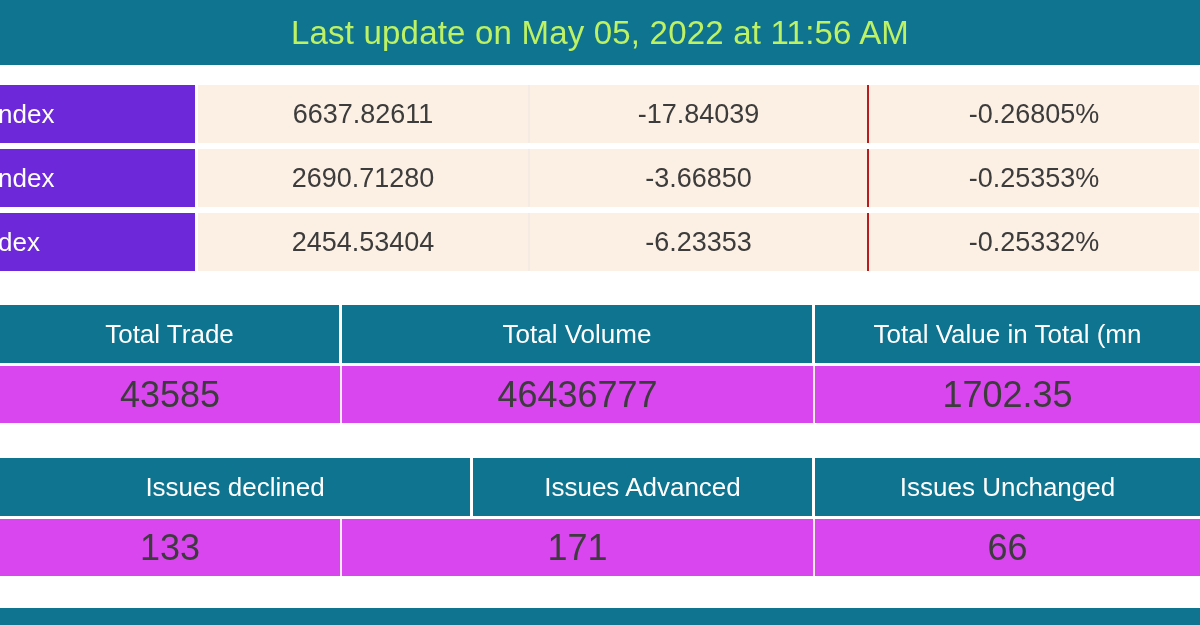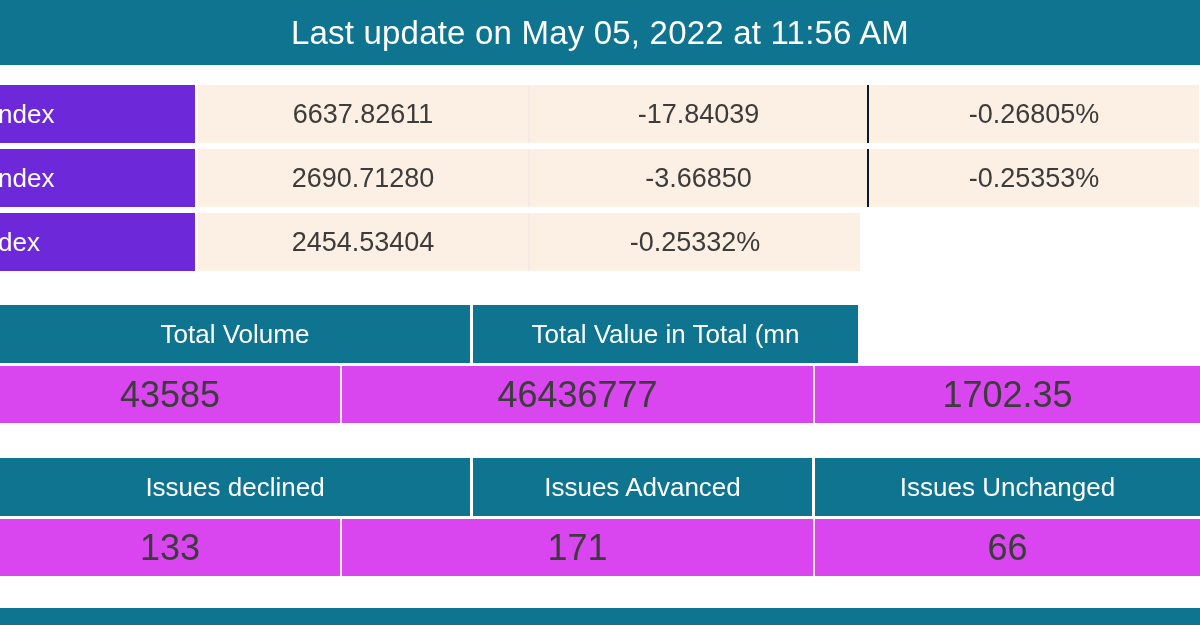--- a/index.html
+++ b/index.html
@@ -22,21 +22,21 @@
     left: 0;
     top: 0;
     width: 1200px;
     height: 65px;
     background: #0e7490;
     display: flex;
     align-items: center;
     justify-content: center;
   }
   .top-header-text {
-    color: #ffffff;
+    color: #bef264;
     font-size: 33px;
     font-weight: 400;
     letter-spacing: 0.2px;
     white-space: nowrap;
   }
 
   
   .table-block {
     position: absolute;
     left: 0;
@@ -80,21 +80,21 @@
     background: #fcefe3;
     color: #3c3c3c;
     font-size: 27px;
     display: flex;
     align-items: center;
     justify-content: center;
     box-sizing: border-box;
     white-space: nowrap;
   }
   .idx-value  { width: 332px; border-right: 2px solid #f4ece4; }
-  .idx-change { width: 339px; border-right: 2px solid #0f172a; }
+  .idx-change { width: 339px; border-right: 2px solid #b91c1c; }
   .idx-pct    { width: 330px; }
 
   
   #trade-table  { top: 305px; height: 118px; }
   #issues-table { top: 458px; height: 120px; }
 
   .hdr-row {
     display: flex;
     width: 1200px;
     height: 58px;
@@ -179,27 +179,29 @@
     <div class="idx-cell idx-value">2690.71280</div>
     <div class="idx-cell idx-change">-3.66850</div>
     <div class="idx-cell idx-pct">-0.25353%</div>
   </div>
 
   <div class="index-row">
     <div class="idx-label">
       <span class="clip">dex</span>
     </div>
     <div class="idx-cell idx-value">2454.53404</div>
+    <div class="idx-cell idx-change">-6.23353</div>
     <div class="idx-cell idx-pct">-0.25332%</div>
   </div>
 
 </div>
 
 <div class="table-block" id="trade-table">
   <div class="hdr-row">
+    <div class="hdr-cell col-a">Total Trade</div>
     <div class="hdr-cell col-b">Total Volume</div>
     <div class="hdr-cell col-c">Total Value in Total (mn</div>
   </div>
   <div class="val-row">
     <div class="val-cell col-a">43585</div>
     <div class="val-cell col-b">46436777</div>
     <div class="val-cell col-c">1702.35</div>
   </div>
 </div>
 

